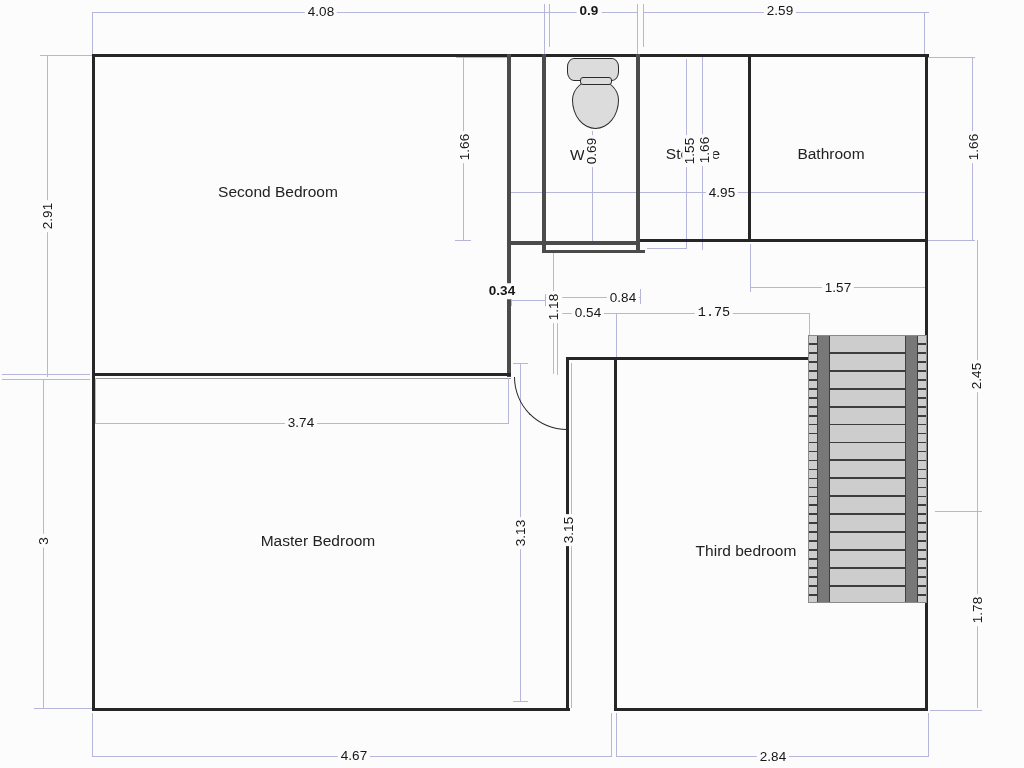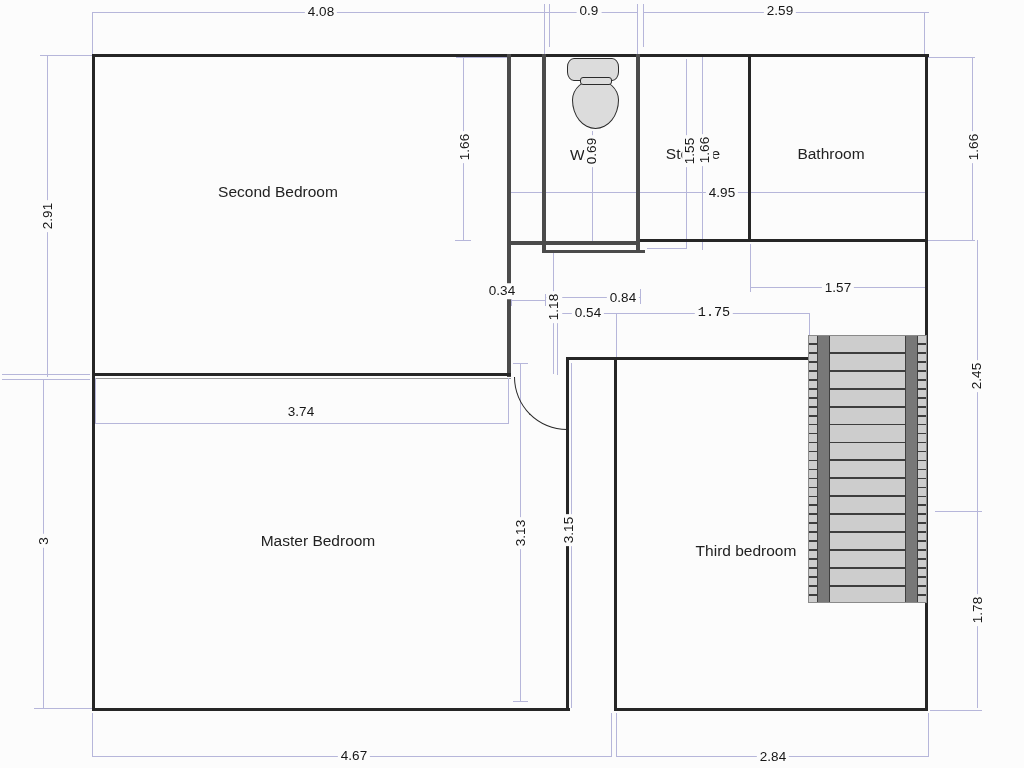--- a/index.html
+++ b/index.html
@@ -137,36 +137,36 @@
     <div class="dline" style="left: 513px; top: 363px; width: 15px; height: 1px;"></div>
     <div class="dline" style="left: 513px; top: 701px; width: 15px; height: 1px;"></div>
     <div class="dline" style="left: 571px; top: 363px; width: 1px; height: 345px;"></div>
     <div class="dline" style="left: 92px; top: 756px; width: 520px; height: 1px;"></div>
     <div class="dline" style="left: 92px; top: 713px; width: 1px; height: 43px;"></div>
     <div class="dline" style="left: 611px; top: 713px; width: 1px; height: 43px;"></div>
     <div class="dline" style="left: 616px; top: 756px; width: 313px; height: 1px;"></div>
     <div class="dline" style="left: 616px; top: 713px; width: 1px; height: 43px;"></div>
     <div class="dline" style="left: 928px; top: 713px; width: 1px; height: 43px;"></div>
     <span class="dlabel" style="left: 321px; top: 12px;">4.08</span>
-    <span class="dlabel" style="left: 589px; top: 11px;">0.9</span>
+    <span class="dlabel" style="left: 589px; top: 11px; font-weight: bold;">0.9</span>
     <span class="dlabel" style="left: 780px; top: 11px;">2.59</span>
     <span class="dlabel rot" style="left: 48px; top: 216px;">2.91</span>
     <span class="dlabel rot" style="left: 44px; top: 541px;">3</span>
     <span class="dlabel rot" style="left: 465px; top: 147px;">1.66</span>
     <span class="dlabel rot" style="left: 592px; top: 151px;">0.69</span>
     <span class="dlabel rot" style="left: 690px; top: 151px;">1.55</span>
     <span class="dlabel rot" style="left: 705px; top: 150px;">1.66</span>
     <span class="dlabel rot" style="left: 974px; top: 147px;">1.66</span>
     <span class="dlabel" style="left: 722px; top: 193px;">4.95</span>
-    <span class="dlabel" style="left: 502px; top: 291px;">0.34</span>
+    <span class="dlabel" style="left: 502px; top: 291px; font-weight: bold;">0.34</span>
     <span class="dlabel" style="left: 596px; top: 298px; margin-left: 27px;">0.84</span>
     <span class="dlabel" style="left: 588px; top: 313px;">0.54</span>
     <span class="dlabel rot" style="left: 554px; top: 307px;">1.18</span>
     <span class="dlabel" style="left: 714px; top: 313px; font-family: Liberation Mono, monospace;">1.75</span>
     <span class="dlabel" style="left: 838px; top: 288px;">1.57</span>
     <span class="dlabel rot" style="left: 977px; top: 376px;">2.45</span>
     <span class="dlabel rot" style="left: 978px; top: 610px;">1.78</span>
-    <span class="dlabel" style="left: 301px; top: 412px;">3.74</span>
+    <span class="dlabel" style="left: 301px; top: 423px;">3.74</span>
     <span class="dlabel rot" style="left: 521px; top: 533px;">3.13</span>
     <span class="dlabel rot" style="left: 569px; top: 530px;">3.15</span>
     <span class="dlabel" style="left: 354px; top: 756px;">4.67</span>
     <span class="dlabel" style="left: 773px; top: 757px;">2.84</span>
   </div>
 
 </body></html>

